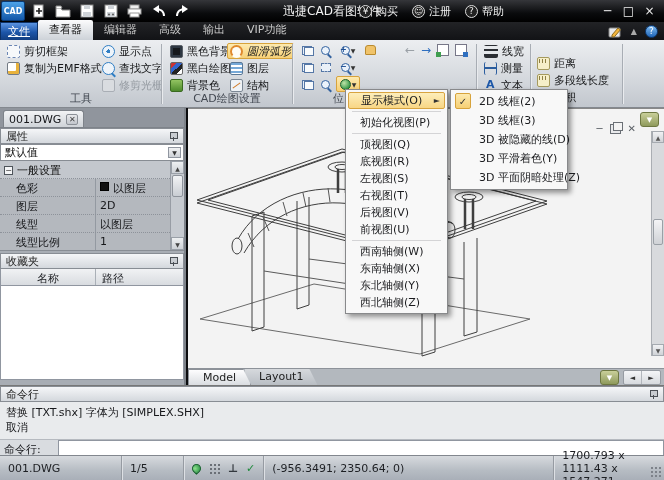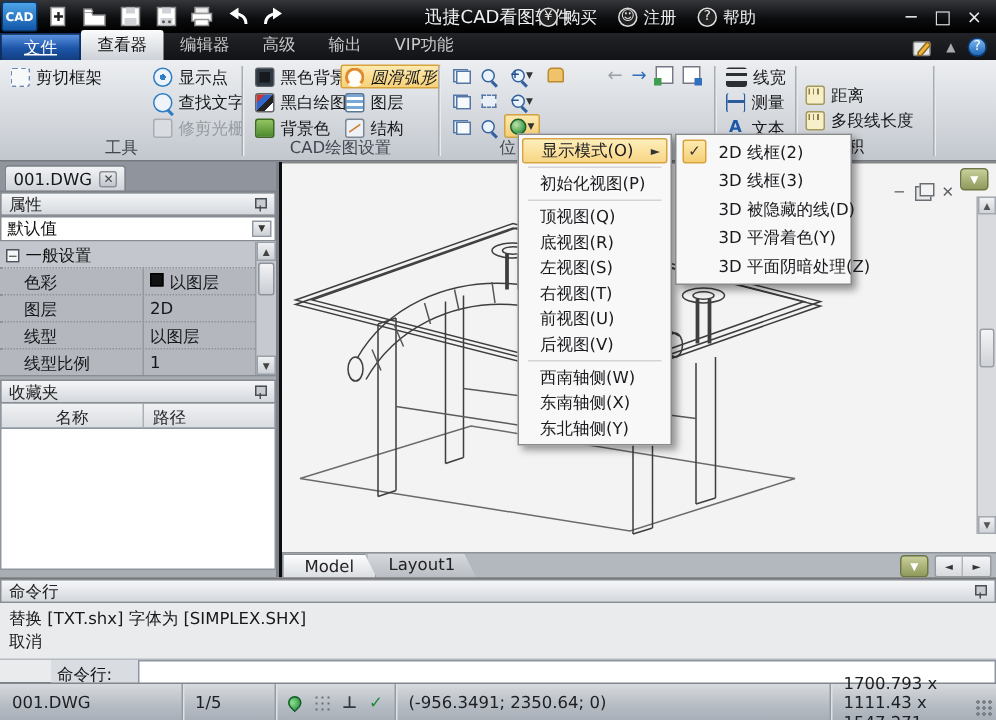--- a/index.html
+++ b/index.html
@@ -18,21 +18,21 @@
   .acct{position:absolute;right:160px;top:0;height:22px;display:flex;align-items:center;gap:14px;}
   .acct .ab{display:flex;align-items:center;gap:4px;color:#eee;font-size:11px;}
   .circ{width:13px;height:13px;border:1px solid #ddd;border-radius:50%;display:flex;align-items:center;justify-content:center;
     font-size:9px;color:#eee;background:#222;}
   .winctl{position:absolute;right:4px;top:0;height:22px;display:flex;align-items:center;}
   .wc{width:21px;height:18px;display:flex;align-items:center;justify-content:center;color:#eee;font-size:12px;}
 
   
   .tabbar{position:absolute;left:0;top:22px;width:664px;height:18px;background:linear-gradient(#222326,#121316);
     display:flex;align-items:flex-end;}
-  .filebtn{width:54px;height:18px;background:linear-gradient(#5a93e0,#1c55a8 55%,#123e80);
+  .filebtn{width:38px;height:18px;background:linear-gradient(#5a93e0,#1c55a8 55%,#123e80);
     color:#fff;display:flex;align-items:center;justify-content:center;border:1px solid #0d3166;border-bottom:none;text-decoration:underline;}
   .mtab{padding:2px 11px 3px;color:#c9c9c9;}
   .mtab.active{background:linear-gradient(#fbfbfc,#cdd2d8);color:#111;border-radius:2px 2px 0 0;}
   .tabbar-right{position:absolute;right:6px;top:23px;display:flex;align-items:center;gap:8px;height:16px;}
   .pen{width:16px;height:13px;}
   .caret-up{color:#aaa;font-size:8px;}
   .help-ball{width:13px;height:13px;border-radius:50%;background:linear-gradient(#7db9ef,#1f66b8);
     color:#fff;font-size:9px;display:flex;align-items:center;justify-content:center;border:1px solid #0d3a74;}
 
   
@@ -135,21 +135,21 @@
     background:linear-gradient(#d6d9dd,#b9bec4);margin-right:-6px;}
   .ltab.active{background:linear-gradient(#fdfdfe,#dadde1);border:1px solid #8d9299;border-bottom:none;z-index:2;}
   .lay-right{position:absolute;right:3px;top:1px;display:flex;gap:4px;align-items:center;}
   .pager{display:flex;background:linear-gradient(#f4f5f7,#d7dade);border:1px solid #969ba2;border-radius:2px;}
   .pager div{width:18px;height:13px;font-size:7px;color:#333;display:flex;align-items:center;justify-content:center;}
   .pager .l{border-right:1px solid #b2b6bc;}
 
   
   .cmd{position:absolute;left:0;top:385px;width:664px;height:70px;background:#e9ebed;border-top:1px solid #777;}
   .cmdbody{height:37px;padding:3px 6px;color:#17181b;line-height:15px;}
-  .cmdrow{height:17px;display:flex;border-top:1px solid #b6bac0;padding-left:34px;}
+  .cmdrow{height:17px;display:flex;border-top:1px solid #b6bac0;}
   .cmdrow .lab{width:58px;background:#d9dce0;padding:2px 4px 0;color:#15161a;}
   .cmdrow input{flex:1;border:1px solid #9096a0;background:#fff;height:17px;font-size:11px;padding:0 4px;outline:none;}
 
   
   .status{position:absolute;left:0;top:455px;width:664px;height:25px;
     background:linear-gradient(#d7dade,#b6bcc3 60%,#a9afb8);border-top:1px solid #82878e;
     display:flex;align-items:center;color:#1d1f23;font-size:11px;}
   .sseg{height:25px;display:flex;align-items:center;padding:0 8px;border-right:1px solid #969ba2;box-shadow:1px 0 0 #dde0e4;}
   .sicons{display:flex;gap:8px;align-items:center;}
   .si-pin{width:9px;height:9px;background:radial-gradient(circle at 35% 35%,#8fe08f,#1d8a3a);border-radius:50% 50% 50% 0;transform:rotate(-45deg);border:1px solid #0d5c24;}
@@ -262,20 +262,24 @@
     <span class="help-ball">?</span>
   </div>
 
   <div class="ribbon">
 
     <div class="rgroup" style="left:2px;width:158px;">
       <div class="rcol" style="left:2px;top:3px;">
         <div class="rb">
             <span class="ri ri-cut"></span>
             <span>剪切框架</span>
+          </div>
+        <div class="rb">
+            <span class="ri ri-emf"></span>
+            <span>复制为EMF格式</span>
           </div>
       </div>
       <div class="rcol" style="left:97px;top:3px;">
         <div class="rb">
             <span class="ri ri-point"></span>
             <span>显示点</span>
           </div>
         <div class="rb">
             <span class="ri ri-find"></span>
             <span>查找文字</span>
@@ -561,26 +565,27 @@
 
   <div class="menu" style="left:345px;top:89px;width:103px;">
     <div class="mi hl">显示模式(O)<span class="sub">►</span></div>
     <div class="msep"></div>
     <div class="mi">初始化视图(P)</div>
     <div class="msep"></div>
     <div class="mi">顶视图(Q)</div>
     <div class="mi">底视图(R)</div>
     <div class="mi">左视图(S)</div>
     <div class="mi">右视图(T)</div>
+    <div class="mi">后视图(V)</div>
     <div class="mi">前视图(U)</div>
-    <div class="mi">后视图(V)</div>
     <div class="msep"></div>
     <div class="mi">西南轴侧(W)</div>
     <div class="mi">东南轴侧(X)</div>
     <div class="mi">东北轴侧(Y)</div>
+    <div class="mi">西北轴侧(Z)</div>
   </div>
 
   <div class="menu menu2" style="left:450px;top:89px;width:118px;">
     <div class="mi">
       <span class="chk">✓</span>
       <span>2D 线框(2)</span>
     </div>
     <div class="mi">3D 线框(3)</div>
     <div class="mi">3D 被隐藏的线(D)</div>
     <div class="mi">3D 平滑着色(Y)</div>

